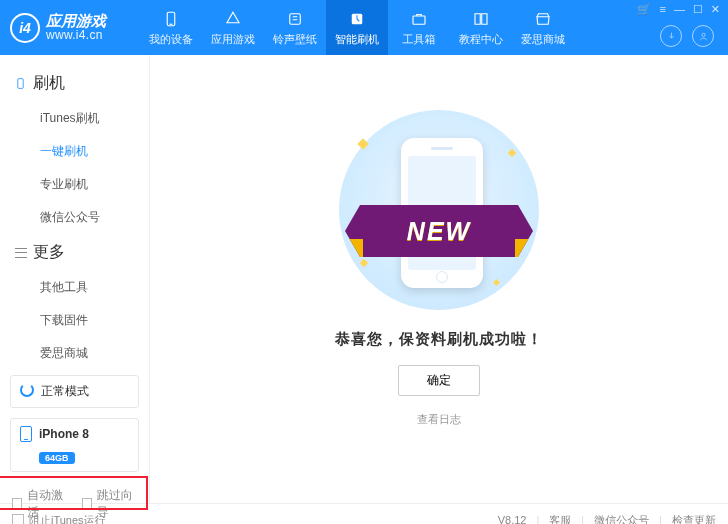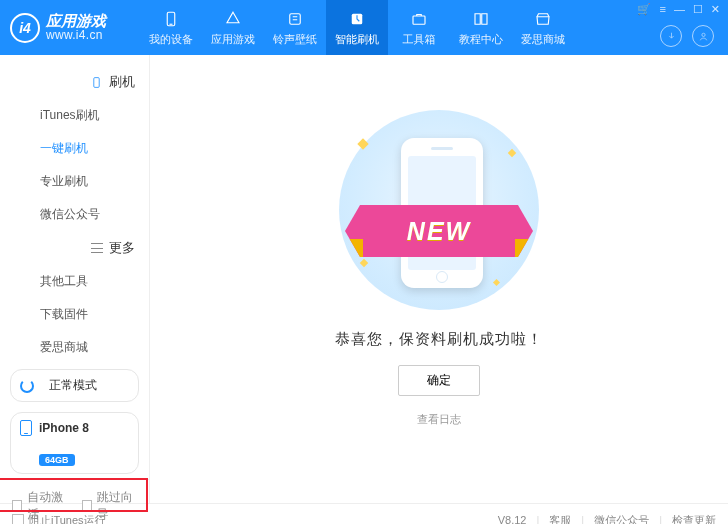--- a/index.html
+++ b/index.html
@@ -16,59 +16,59 @@
   .topnav-icon { width:20px; height:20px; display:flex; align-items:center; justify-content:center; }
   .topnav-icon svg { stroke:#fff; fill:none; stroke-width:1.5; }
   .win-ctrls { position:absolute; right:8px; top:3px; display:flex; gap:8px; font-size:11px; color:#cfe6ff; }
   .win-ctrls span { cursor:pointer; }
   .hdr-circles { position:absolute; right:14px; bottom:8px; display:flex; gap:10px; }
   .hdr-circle { width:22px; height:22px; border:1.5px solid #aad4ff; border-radius:50%; display:flex; align-items:center; justify-content:center; }
   .hdr-circle svg { stroke:#aad4ff; fill:none; stroke-width:1.5; }
 
   .main { display:flex; height:448px; }
   .sidebar { width:150px; border-right:1px solid #eee; display:flex; flex-direction:column; padding-top:10px; }
-  .side-group-title { display:flex; align-items:center; gap:6px; padding:8px 14px; color:#333; font-size:13px;justify-content:flex-end; }
+  .side-group-title { display:flex; align-items:center; gap:6px; padding:8px 14px; color:#333; font-size:16px; }
   .side-item { padding:8px 14px 8px 40px; font-size:12px; color:#555; cursor:pointer; }
   .side-item.active { color:#1e8fff; }
   .side-group-icon { width:13px; height:13px; display:flex; align-items:center; justify-content:center; }
   .side-group-icon svg { stroke:#1e8fff; fill:none; stroke-width:1.5; }
 
   .sidebar-spacer { flex:1; }
-  .status-box, .device-box { margin:5px 10px; border:1px solid #e6e6e6; border-radius:12px; padding:7px 9px; display:flex; align-items:center; gap:15px; font-size:12px; }
+  .status-box, .device-box { margin:5px 10px; border:1px solid #e6e6e6; border-radius:3px; padding:7px 9px; display:flex; gap:7px; font-size:12px; }
   .spinner { width:14px; height:14px; border:2px solid #1e8fff; border-top-color:transparent; border-radius:50%; }
   .dev-icon { width:12px; height:16px; border:1.5px solid #1e8fff; border-radius:2px; position:relative; }
   .dev-icon::after { content:""; position:absolute; bottom:1px; left:50%; transform:translateX(-50%); width:4px; height:1.5px; background:#1e8fff; border-radius:1px; }
   .badge { background:#1e8fff; color:#fff; font-size:9px; padding:1px 6px; border-radius:3px; font-weight:bold; }
   .device-box { flex-wrap:wrap; }
   .device-line { width:100%; display:flex; align-items:center; gap:7px; }
   .device-box .badge-row { padding-left:19px; margin-top:3px; }
 
   .checks-row { display:flex; gap:14px; padding:9px 12px; border-top:1px solid #eee; }
   .chk { display:flex; align-items:center; gap:5px; color:#888; cursor:pointer; }
   .chk-box { width:12px; height:12px; border:1px solid #bbb; background:#fff; }
   .red-box { position:absolute; border:2px solid #e23; pointer-events:none; }
 
   .content { flex:1; position:relative; display:flex; flex-direction:column; align-items:center; padding-top:55px; }
   .illus { width:200px; height:200px; position:relative; }
   .circle-bg { position:absolute; inset:0; border-radius:50%; background:radial-gradient(circle at 50% 45%, #eaf6ff 0%, #d2ecff 60%, #c6e5fd 100%); }
   .phone { position:absolute; left:62px; top:28px; width:82px; height:150px; background:#fff; border-radius:13px; box-shadow:0 3px 10px rgba(0,0,0,.15); }
   .phone::before { content:""; position:absolute; top:9px; left:50%; transform:translateX(-50%); width:22px; height:3px; background:#d9e9f7; border-radius:2px; }
   .phone-screen { position:absolute; top:18px; left:7px; right:7px; bottom:18px; background:#e9f4ff; border-radius:3px; }
   .phone::after { content:""; position:absolute; bottom:5px; left:50%; transform:translateX(-50%); width:10px; height:10px; border:1.5px solid #d9e9f7; border-radius:50%; }
-  .ribbon { position:absolute; top:95px; left:6px; right:6px; height:52px; background:#ec4899; display:flex; align-items:center; justify-content:center; font-weight:800; font-size:25px; color:#fff; letter-spacing:2px; font-style:italic; text-shadow:0 1px 0 #e0a800; clip-path:polygon(8% 0,92% 0,100% 50%,92% 100%,8% 100%,0 50%); }
+  .ribbon { position:absolute; top:95px; left:6px; right:6px; height:52px; background:#701a75; display:flex; align-items:center; justify-content:center; font-weight:800; font-size:25px; color:#fff; letter-spacing:2px; font-style:italic; text-shadow:0 1px 0 #e0a800; clip-path:polygon(8% 0,92% 0,100% 50%,92% 100%,8% 100%,0 50%); }
   .ribbon::before, .ribbon::after { content:""; position:absolute; width:26px; height:26px; background:#f3b400; }
   .ribbon::before { left:-8px; bottom:-8px; clip-path:polygon(0 0,100% 0,100% 100%); }
   .ribbon::after { right:-8px; bottom:-8px; clip-path:polygon(0 0,100% 0,0 100%); }
   .spark { position:absolute; background:#ffd65a; transform:rotate(45deg); }
   .sp1{ width:8px;height:8px; top:30px; left:20px; }
   .sp2{ width:6px;height:6px; top:150px; left:22px; }
   .sp3{ width:6px;height:6px; top:40px; right:24px; }
   .sp4{ width:5px;height:5px; top:170px; right:40px; }
 
-  .success-msg { margin-top:20px; font-size:15px; color:#333; letter-spacing:1px; }
+  .success-msg { margin-top:20px; font-size:15px; color:#333; letter-spacing:1px;font-weight:bold; }
   .ok-btn { margin-top:16px; padding:6px 28px; border:1px solid #ccc; background:#fff; font-size:12px; cursor:pointer; border-radius:2px; }
   .view-log { margin-top:16px; font-size:11px; color:#999; cursor:pointer; }
 
   .footer { height:21px; border-top:1px solid #eee; display:flex; align-items:center; padding:16px 12px; font-size:11px; color:#888; gap:8px; }
   .footer .right { margin-left:auto; display:flex; align-items:center; gap:10px; }
   .footer .sep { color:#ddd; }
 
   .hamburger-icon { width:12px; height:10px; border-top:1.4px solid #888; border-bottom:1.4px solid #888; position:relative; }
   .hamburger-icon::before { content:""; position:absolute; top:3.5px; left:0; right:0; border-top:1.4px solid #888; }
 </style>

